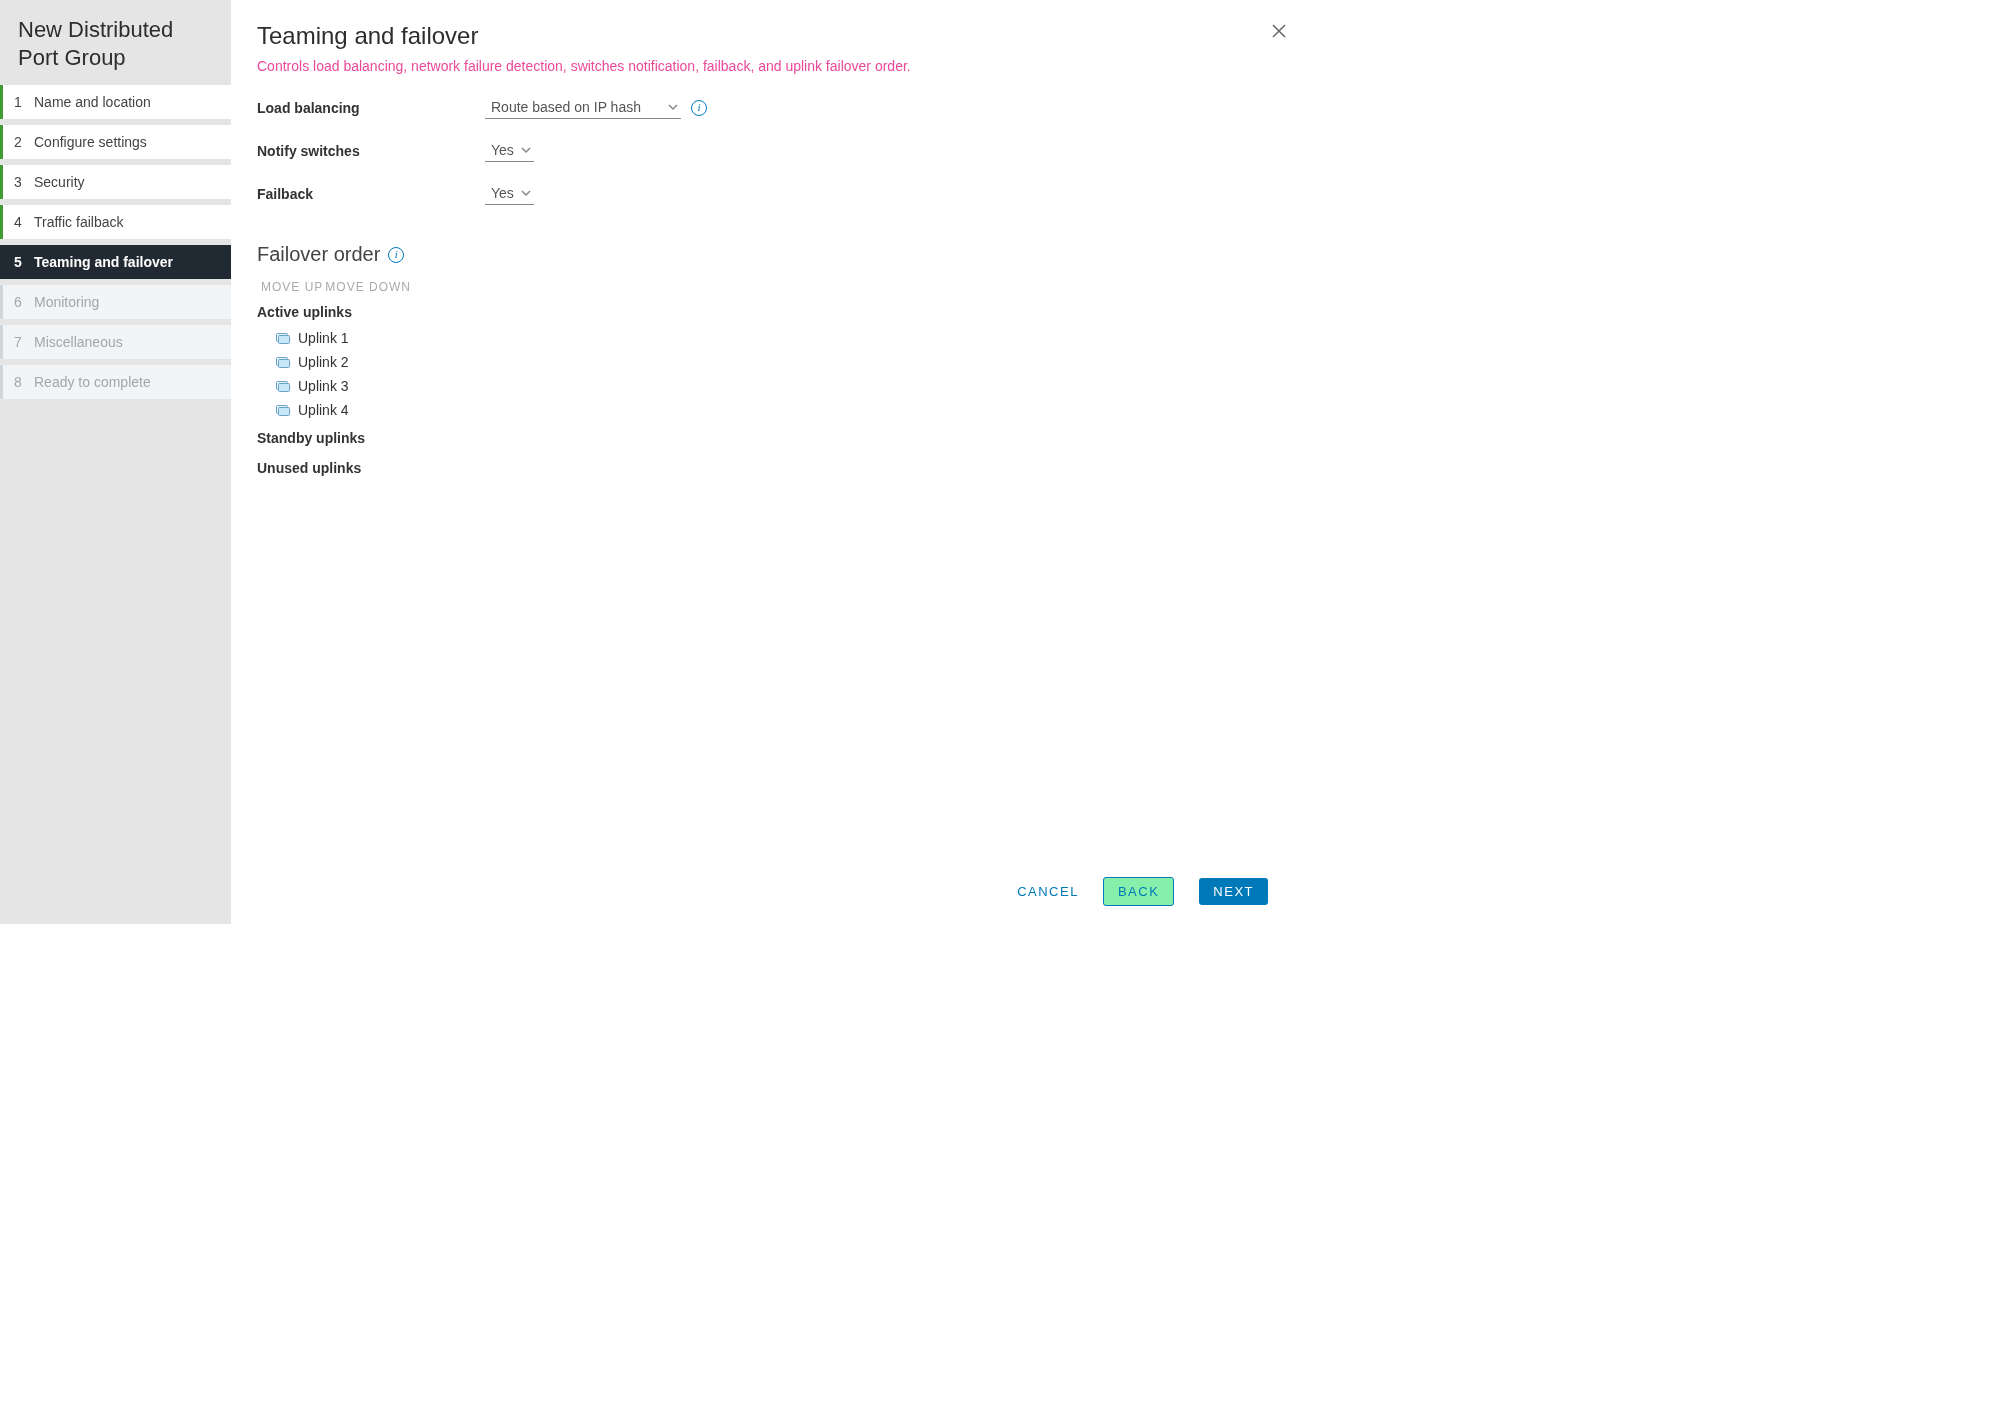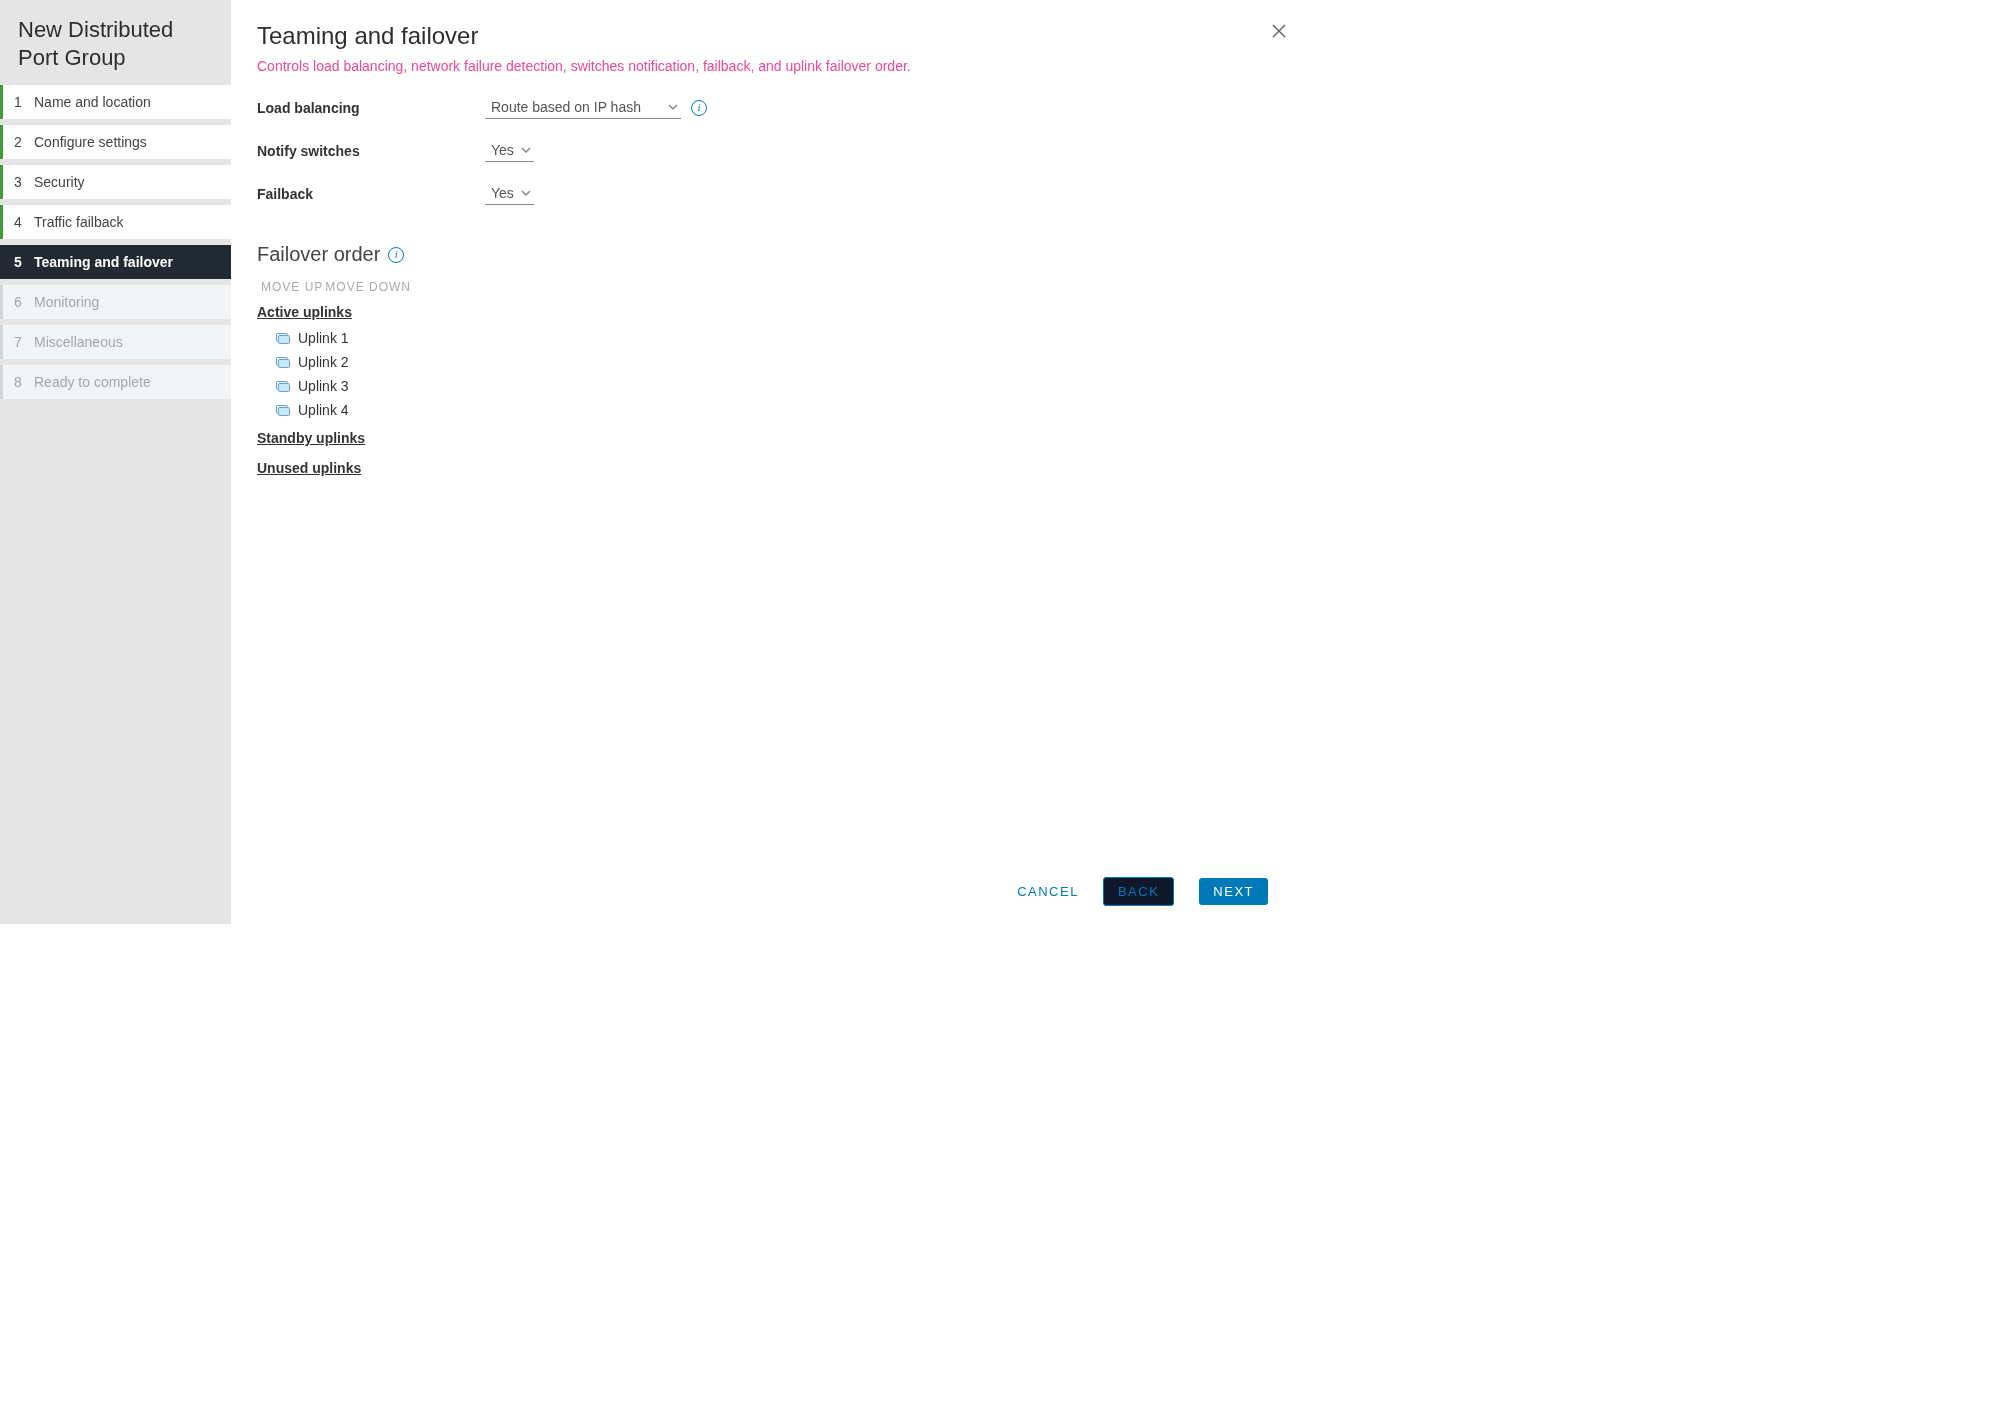--- a/index.html
+++ b/index.html
@@ -160,21 +160,20 @@
     font-weight: 500;
   }
   .uplink-group {
     margin-bottom: 8px;
   }
   .uplink-group-title {
     font-weight: 600;
     font-size: 14px;
     color: #333;
     margin-bottom: 6px;
-    text-decoration: underline;
   }
   .uplink-item {
     display: flex;
     align-items: center;
     padding: 4px 0 4px 18px;
     font-size: 14px;
     color: #333;
     cursor: pointer;
   }
   .uplink-icon {
@@ -196,21 +195,21 @@
     font-size: 13px;
     letter-spacing: 1.5px;
     padding: 6px 14px;
     border-radius: 3px;
     cursor: pointer;
     font-weight: 500;
     border: none;
     background: none;
   }
   .btn-text { color: #0079b8; }
-  .btn-outline { color: #0079b8; border: 1px solid #0079b8; background:#0f172a; }
+  .btn-outline { color: #0079b8; border: 1px solid #0079b8; background:#86efac; }
   .btn-primary { color: #fff; background: #0079b8; margin-left: 15px; }
 </style>
 </head>
 <body>
 
 <div class="sidebar">
   <div class="sidebar-title">New Distributed Port Group</div>
   <div class="steps">
     <div class="step">
       <span class="accent"></span>

